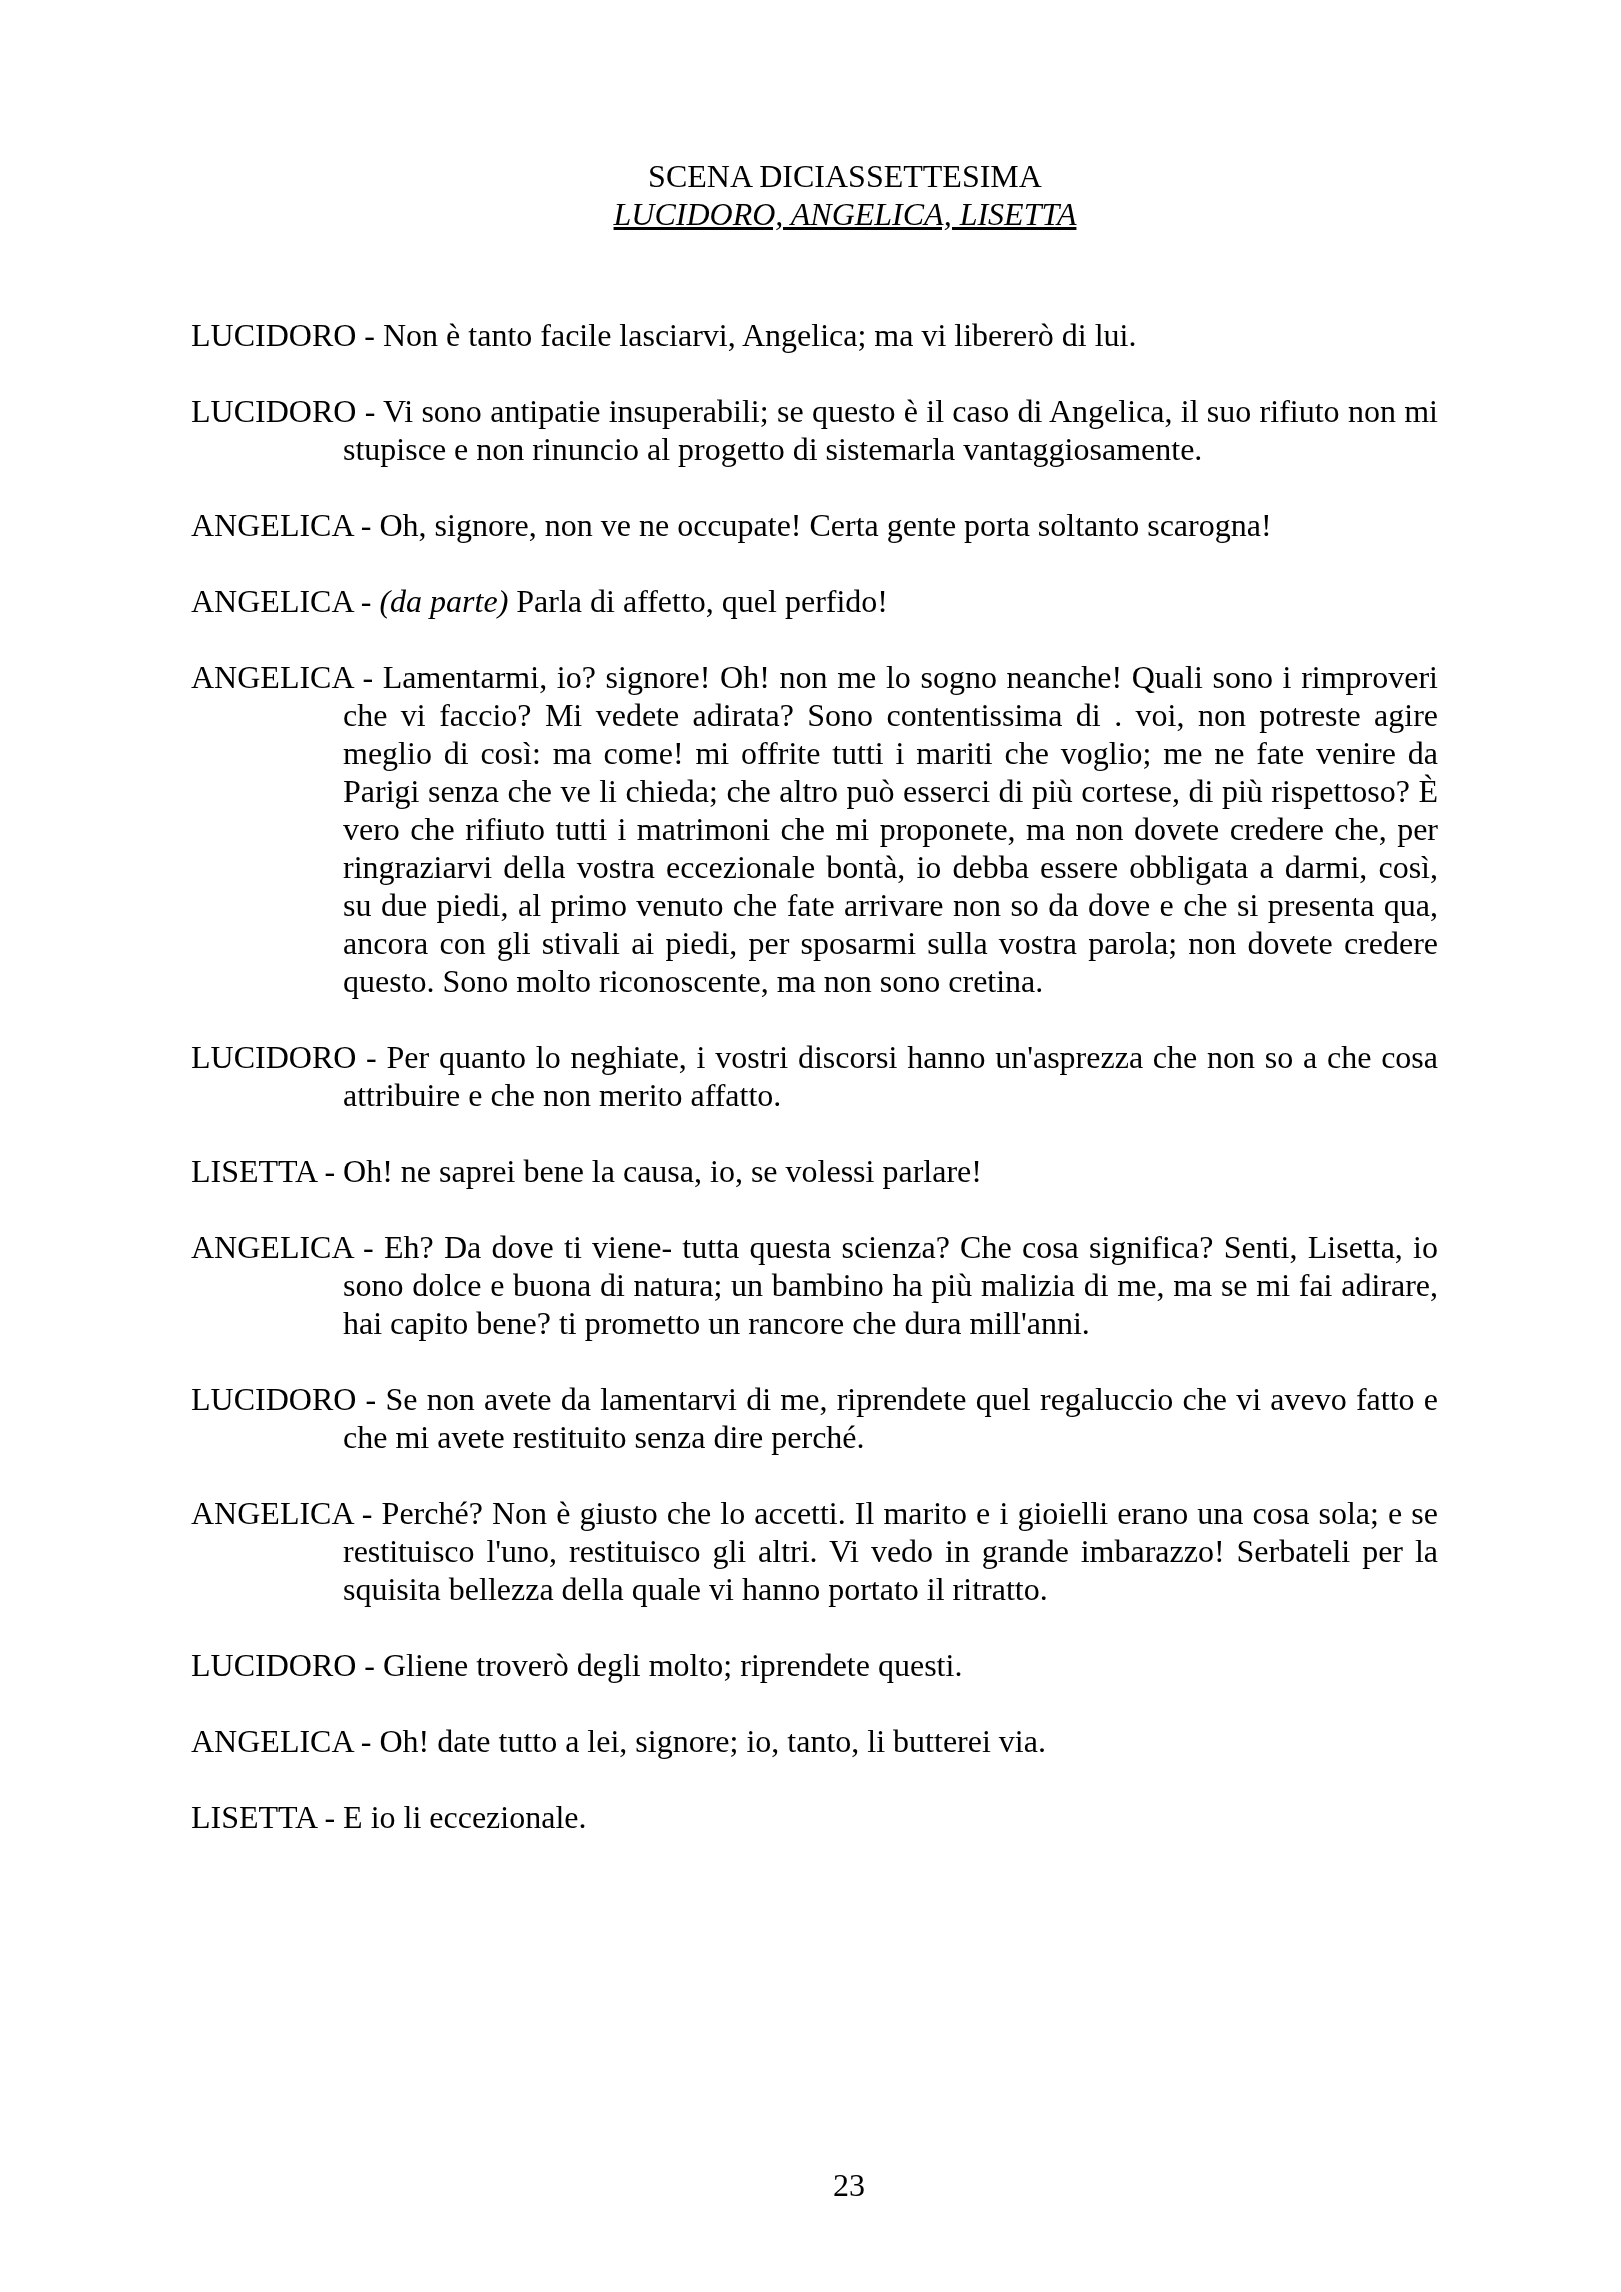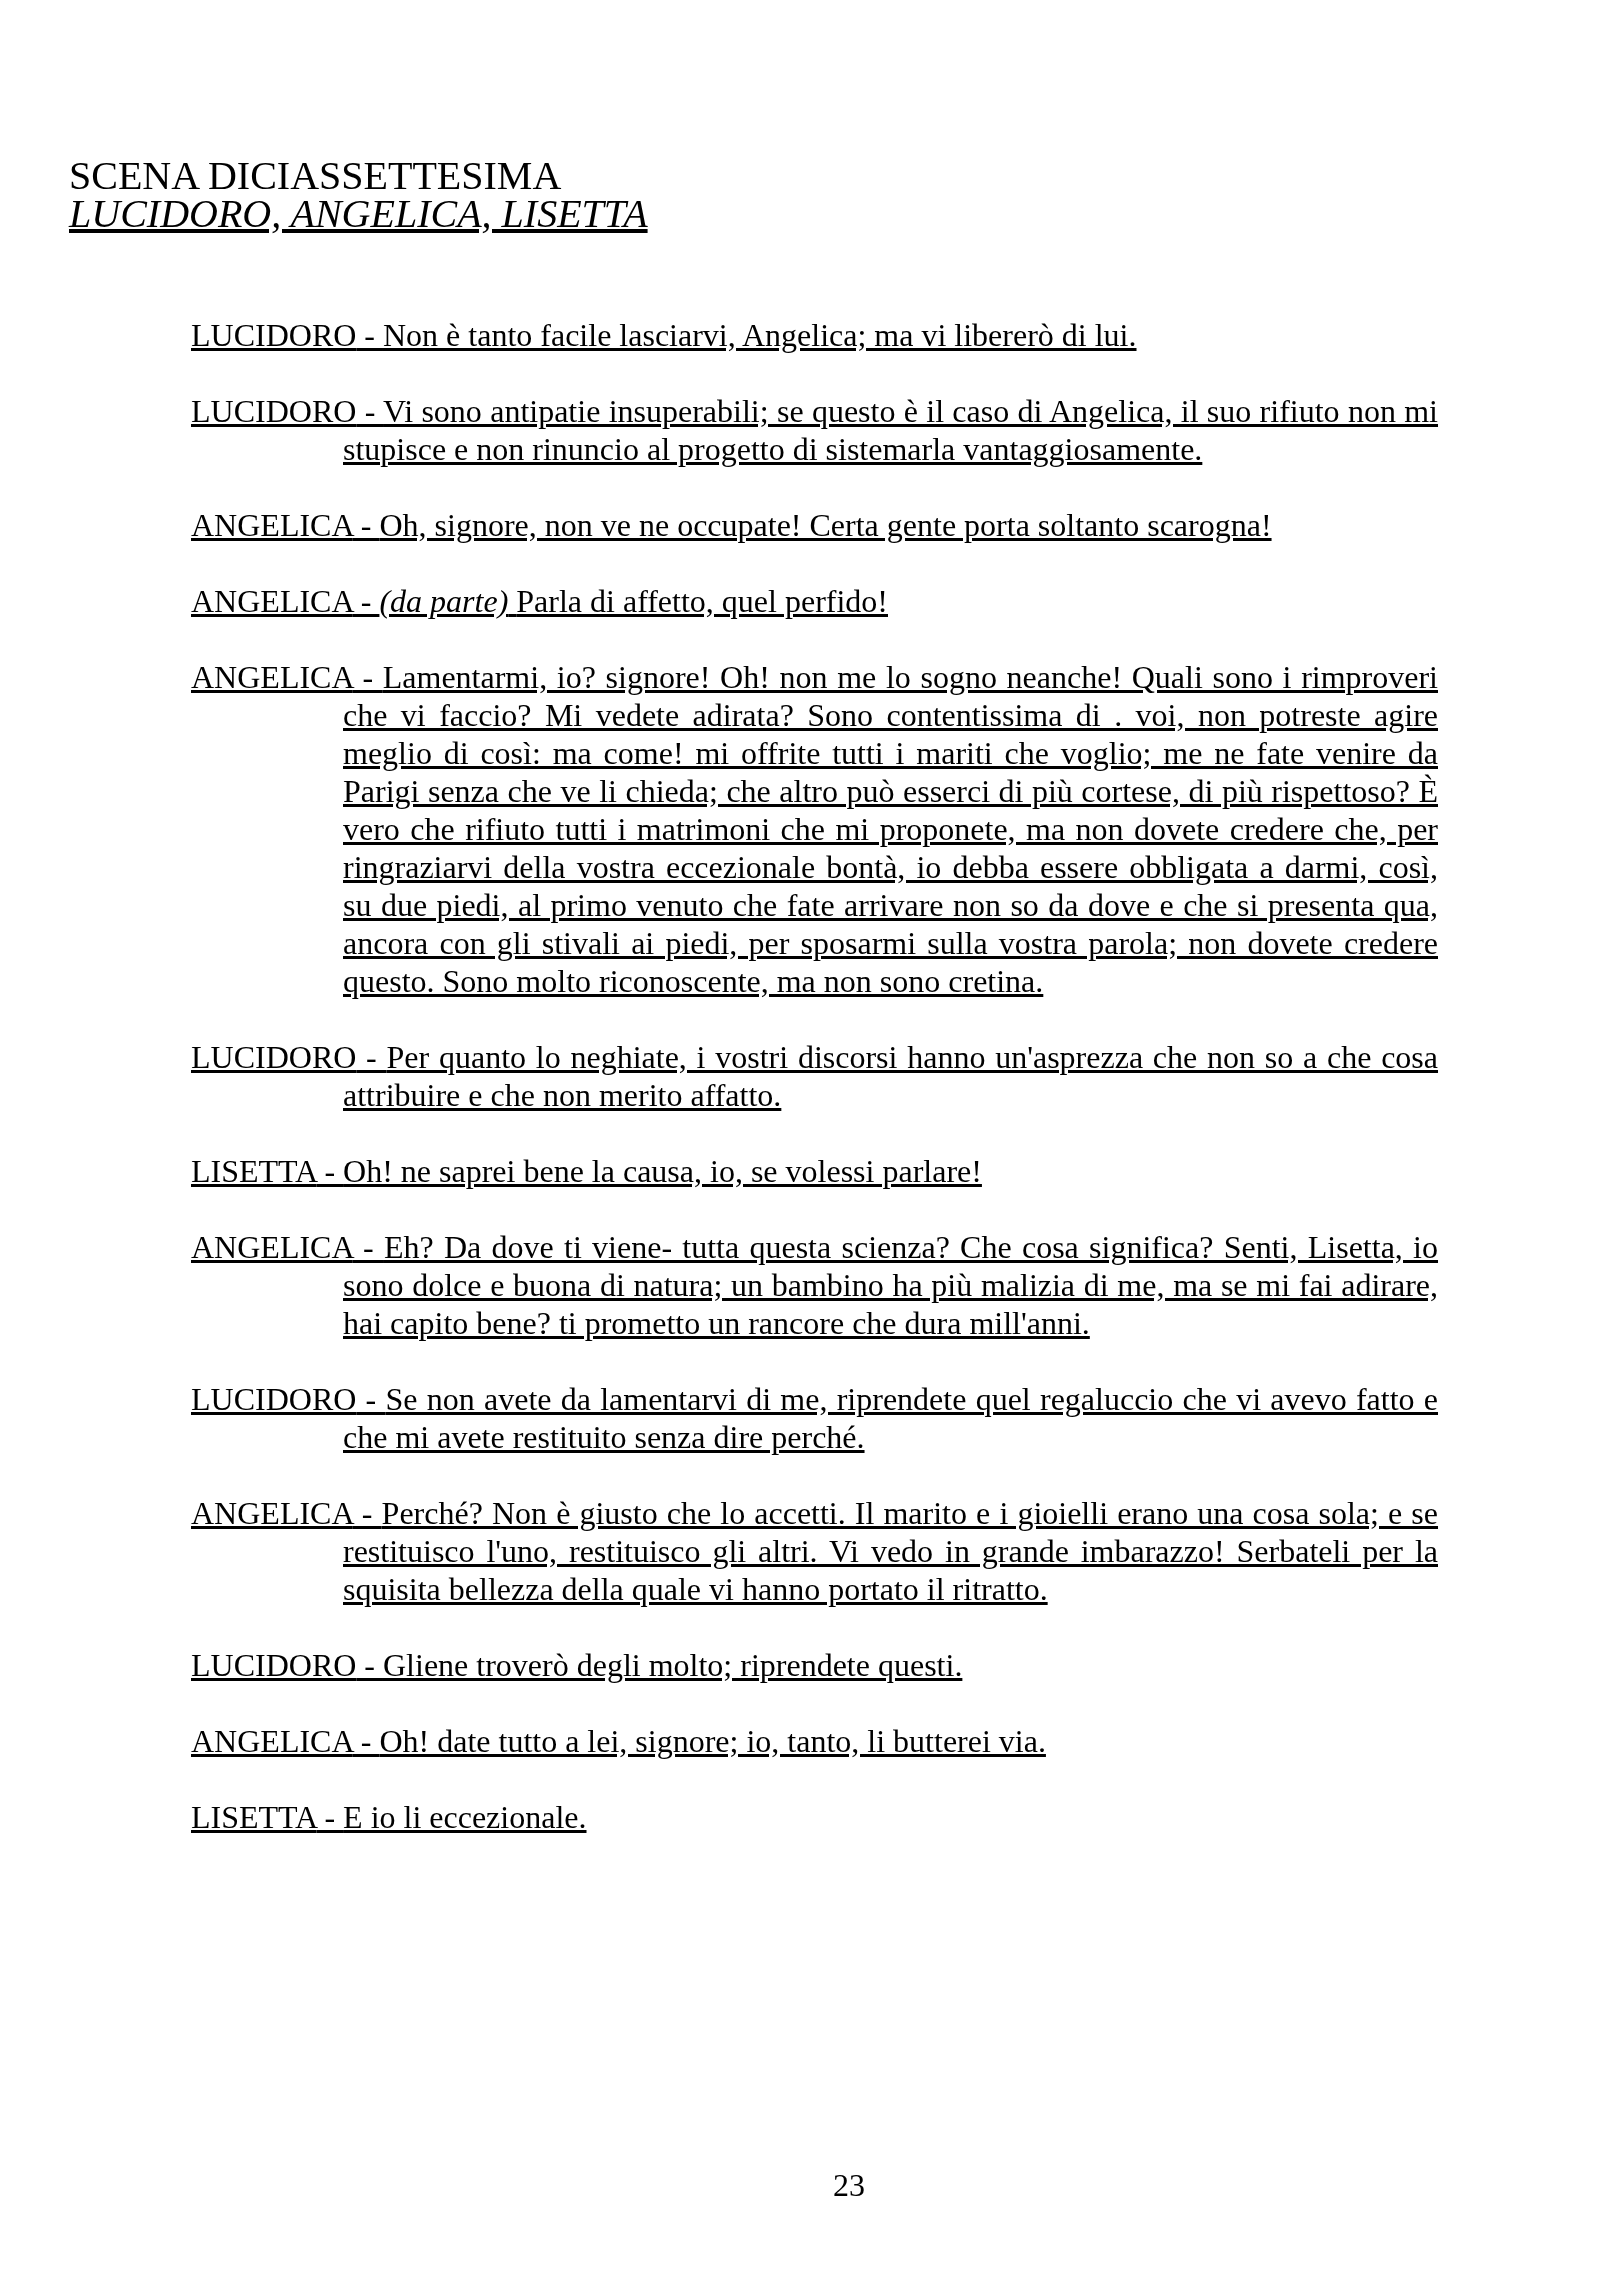--- a/index.html
+++ b/index.html
@@ -11,30 +11,29 @@
   }
   .page {
     position: relative;
     width: 1621px; height: 2293px;
     background: #ffffff;
     overflow: hidden;
   }
   .scene-header {
     padding-top: 157px;
     padding-left: 69px;          
-    text-align: left;
-    font-size: 40px;
+    text-align: center;
+    font-size: 32px;
     line-height: 38px;
   }
   .scene-characters { font-style: italic; text-decoration: underline; }
   .dialogue {
     margin: 83px 183px 0 191px;  
     font-size: 32px;
     line-height: 38px;
-    text-decoration: underline;
   }
   .dialogue p.line {
     text-align: justify;
     padding-left: 152px;         
     text-indent: -152px;
     margin: 0 0 38px 0;        
   }
   .stage-direction { font-style: italic; }
   .page-footer {
     position: absolute;

